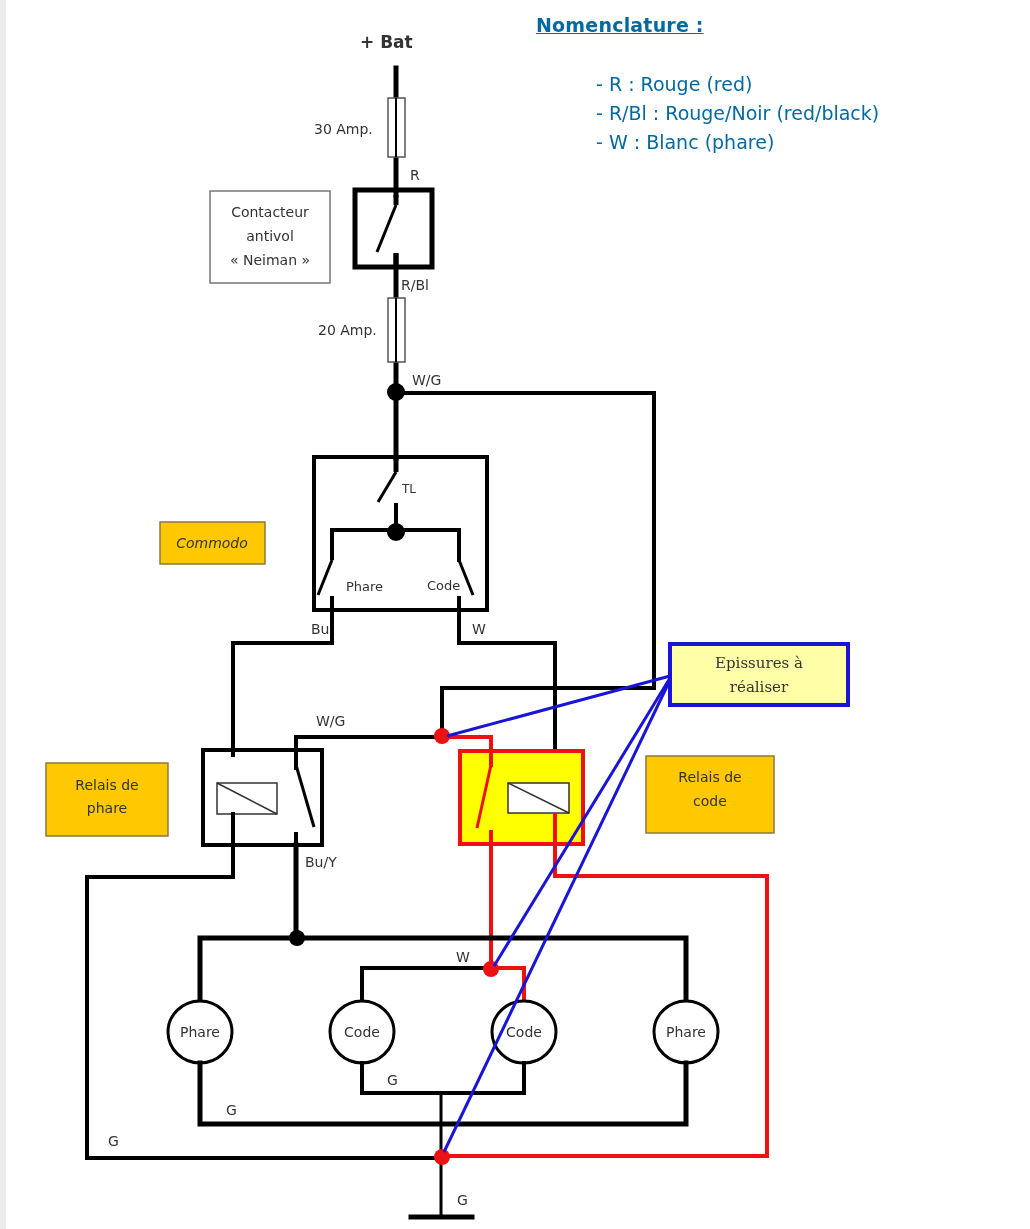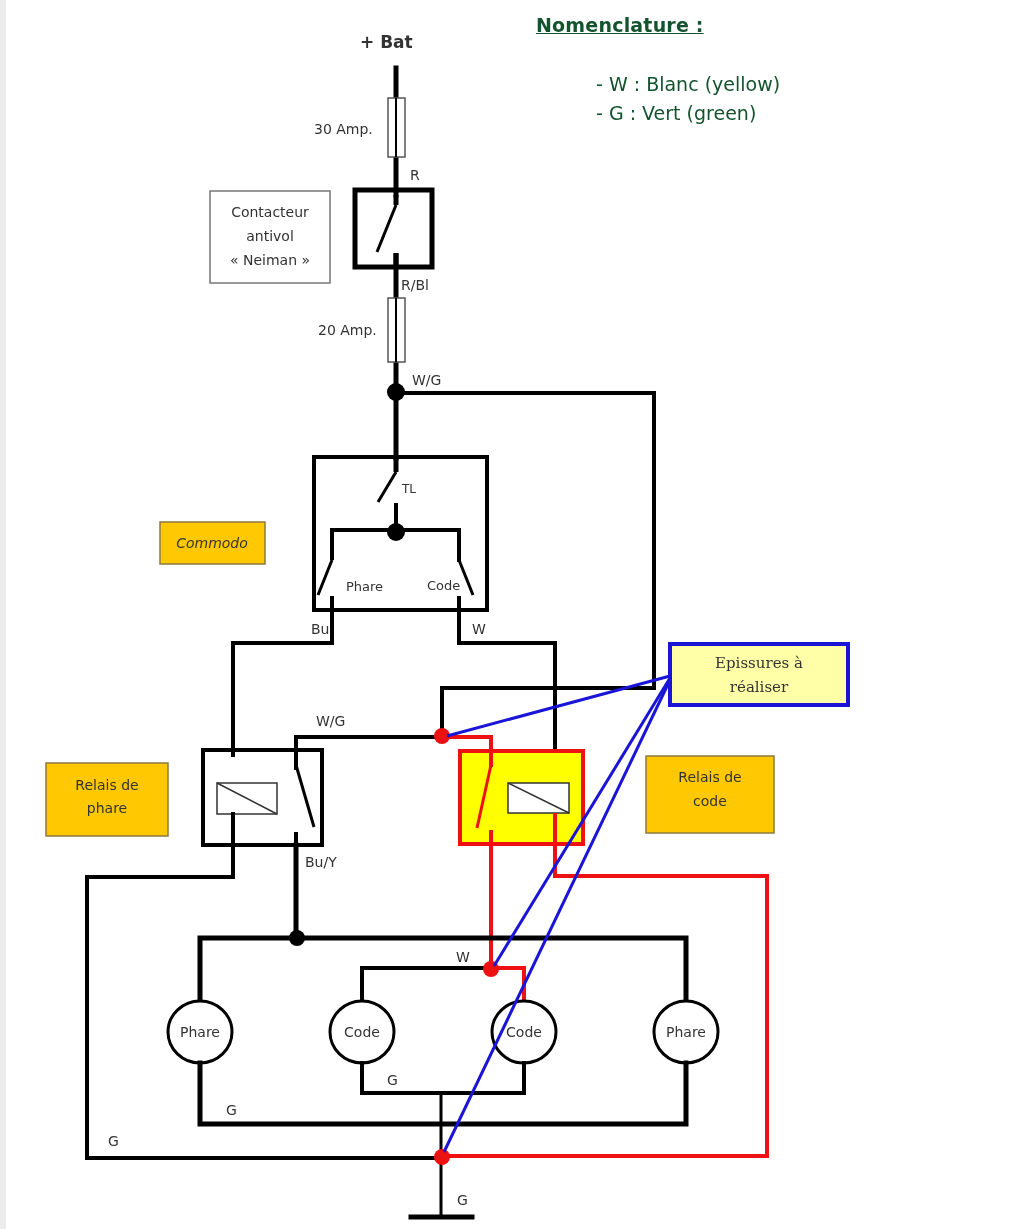--- a/index.html
+++ b/index.html
@@ -3,21 +3,21 @@
 <meta charset="utf-8">
 <style>
   html, body { margin: 0; padding: 0; background: #ffffff; }
   body { width: 1030px; height: 1229px; position: relative; overflow: hidden; font-family: "DejaVu Sans", sans-serif; }
   .left-edge { position: absolute; left: 0; top: 0; width: 6px; height: 1229px; background: #ececec; }
   svg { position: absolute; left: 0; top: 0; }
   .t { font-family: "DejaVu Sans", sans-serif; fill: #333; }
   .wire { fill: none; stroke: #000; stroke-linecap: square; }
   .red { fill: none; stroke: #ee1111; stroke-width: 4; }
   .blue { fill: none; stroke: #1a14d6; stroke-width: 3; }
-  .nom { position: absolute; left: 536px; top: 14px; color: #14532d; }
+  .nom { position: absolute; left: 536px; top: 14px; color: #0369a1; }
   .nom-title { font-size: 19px; font-weight: bold; text-decoration: underline; letter-spacing: 0.2px; }
   .nom-list { list-style: none; margin: 0; padding: 0; position: absolute; left: 60px; top: 56px; width: 420px; }
   .nom-list li { font-size: 19px; line-height: 29px; white-space: nowrap; }
 </style>
 </head>
 <body>
 
 <div class="left-edge"></div>
 
 <svg width="1030" height="1229" viewBox="0 0 1030 1229">
@@ -175,16 +175,17 @@
   <g>
     <rect x="670" y="644" width="178" height="61" fill="#ffffa8" stroke="#1a14d6" stroke-width="4"></rect>
     <text x="759" y="668" font-size="15" text-anchor="middle" fill="#333" font-family="'DejaVu Serif', serif">Epissures à</text>
     <text x="759" y="692" font-size="15" text-anchor="middle" fill="#333" font-family="'DejaVu Serif', serif">réaliser</text>
   </g>
 </svg>
 
 <div class="nom">
   <div class="nom-title">Nomenclature :</div>
   <ul class="nom-list">
-    <li>- W : Blanc (yellow)</li>
-    <li>- G : Vert (green)</li>
+    <li>- R : Rouge (red)</li>
+    <li>- R/Bl : Rouge/Noir (red/black)</li>
+    <li>- W : Blanc (phare)</li>
   </ul>
 </div>
 
 </body></html>

